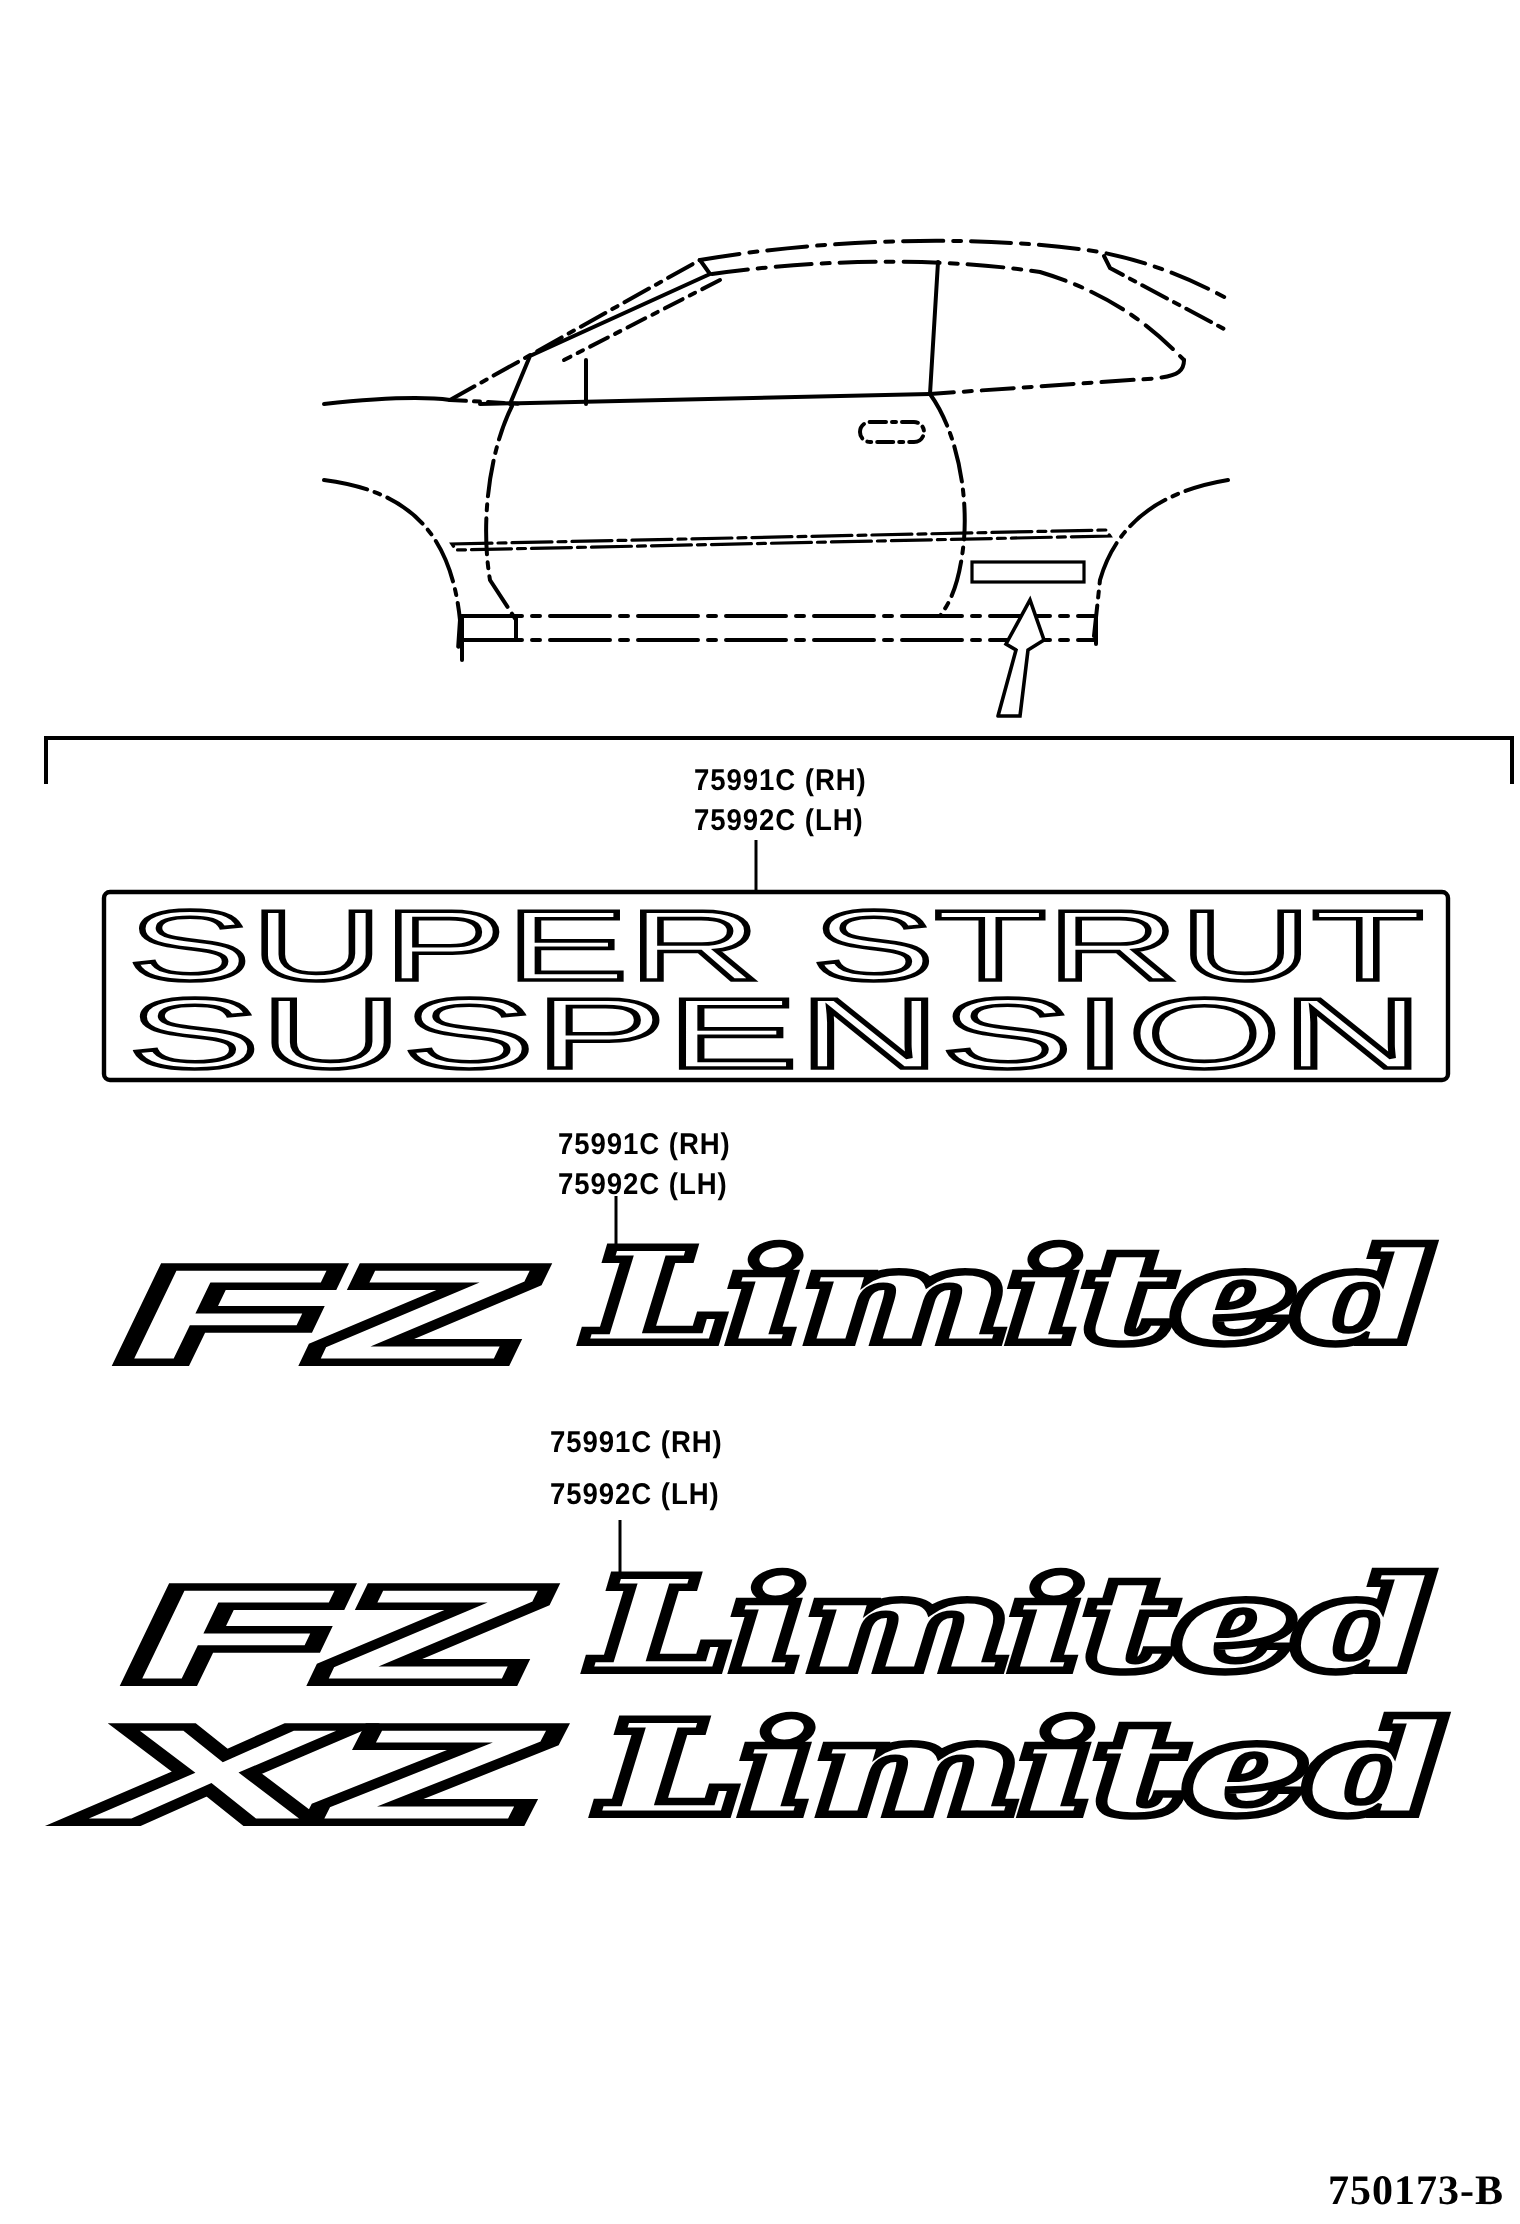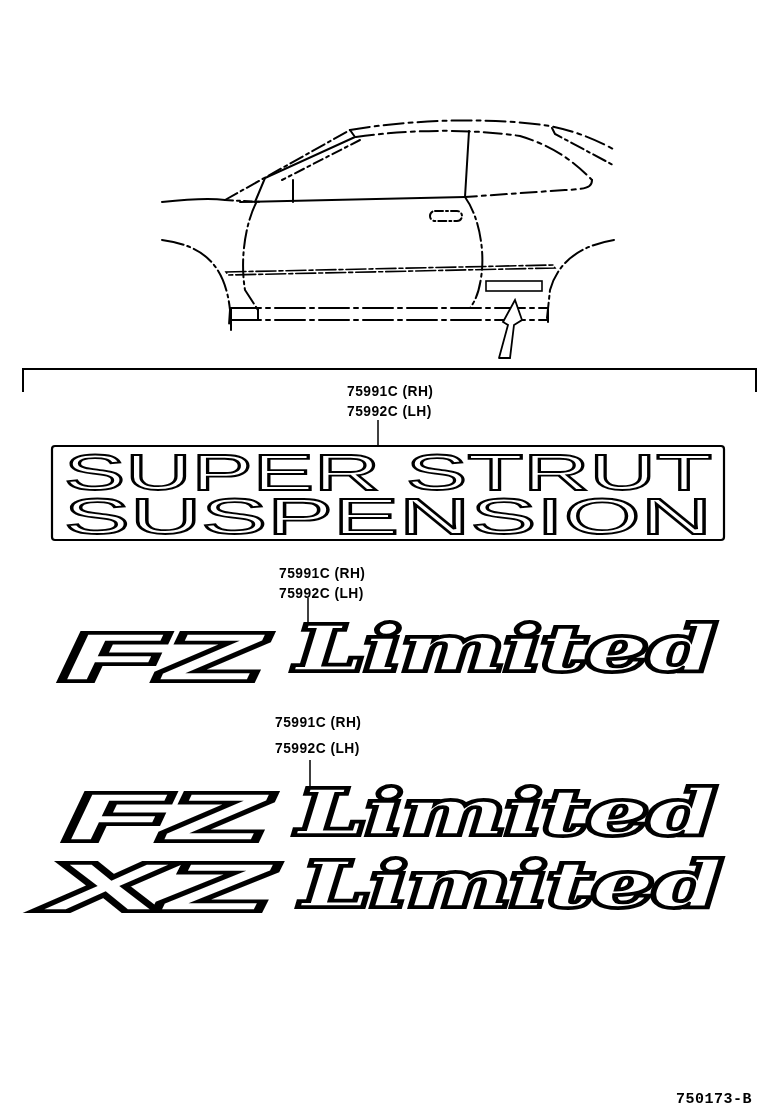--- a/index.html
+++ b/index.html
@@ -2,22 +2,22 @@
 <html><head>
   <meta charset="utf-8">
   <style>
     html, body { margin: 0; padding: 0; background: #ffffff; }
     body { width: 760px; height: 1112px; position: relative; overflow: hidden;
            font-family: "Liberation Sans", sans-serif; color: #000; }
     .callout { position: absolute; font-family: "Liberation Sans", sans-serif;
                font-size: 15px; line-height: 20px; letter-spacing: 0.5px; color: #000;
                white-space: nowrap; font-weight: bold; transform: scaleX(0.92); transform-origin: left top; }
     .callout div { display: block; }
-    .figno { position: absolute; right: 8px; bottom: 4px; font-size: 15px; font-weight: bold;
-             letter-spacing: 0.5px; font-family: Liberation Mono, monospace; }
+    .figno { position: absolute; right: 8px; bottom: 4px; font-size: 21px; font-weight: bold;
+             letter-spacing: 0.5px; font-family: Liberation Serif, serif; }
     svg text.outline { fill: none; stroke: #000; }
     svg { position: absolute; left: 0; top: 0; }
   </style>
 </head>
 <body>
 
 <svg width="760" height="1112" viewBox="0 0 760 1112" xmlns="http://www.w3.org/2000/svg">
   <g fill="none" stroke="#000" stroke-width="2" stroke-linecap="round">
 
     <path d="M162 202 C190 199 210 198 225 200"></path>

